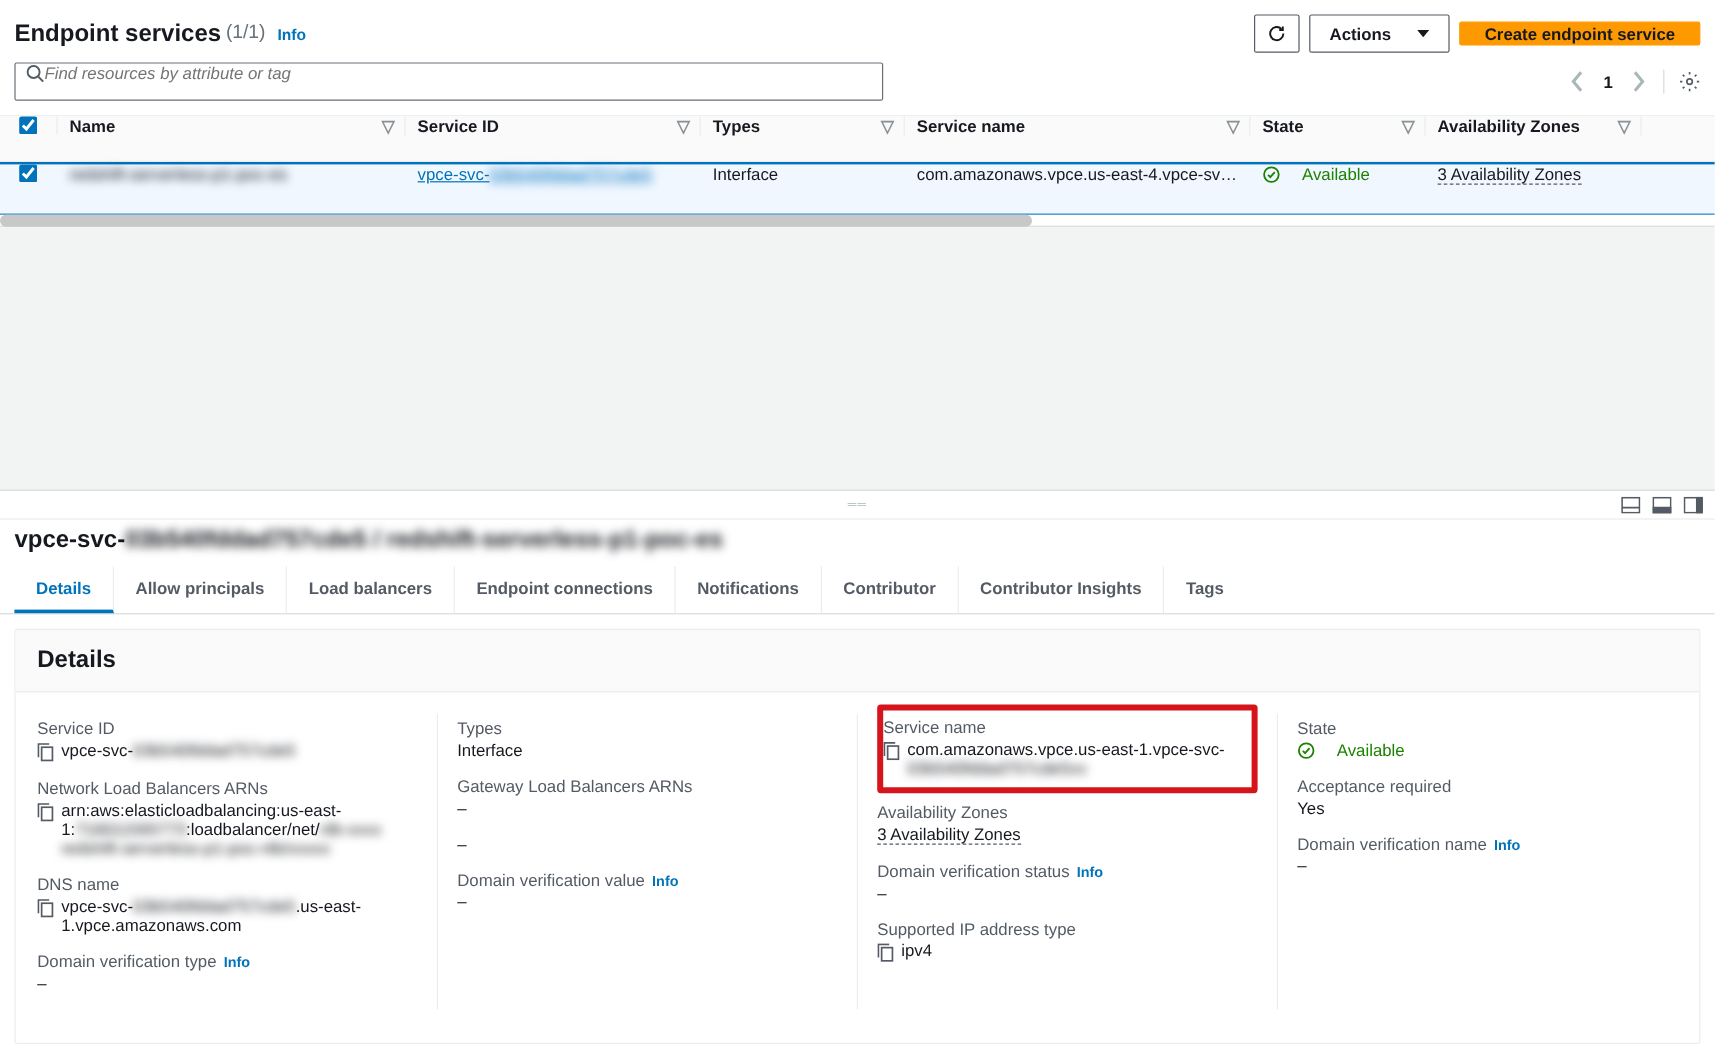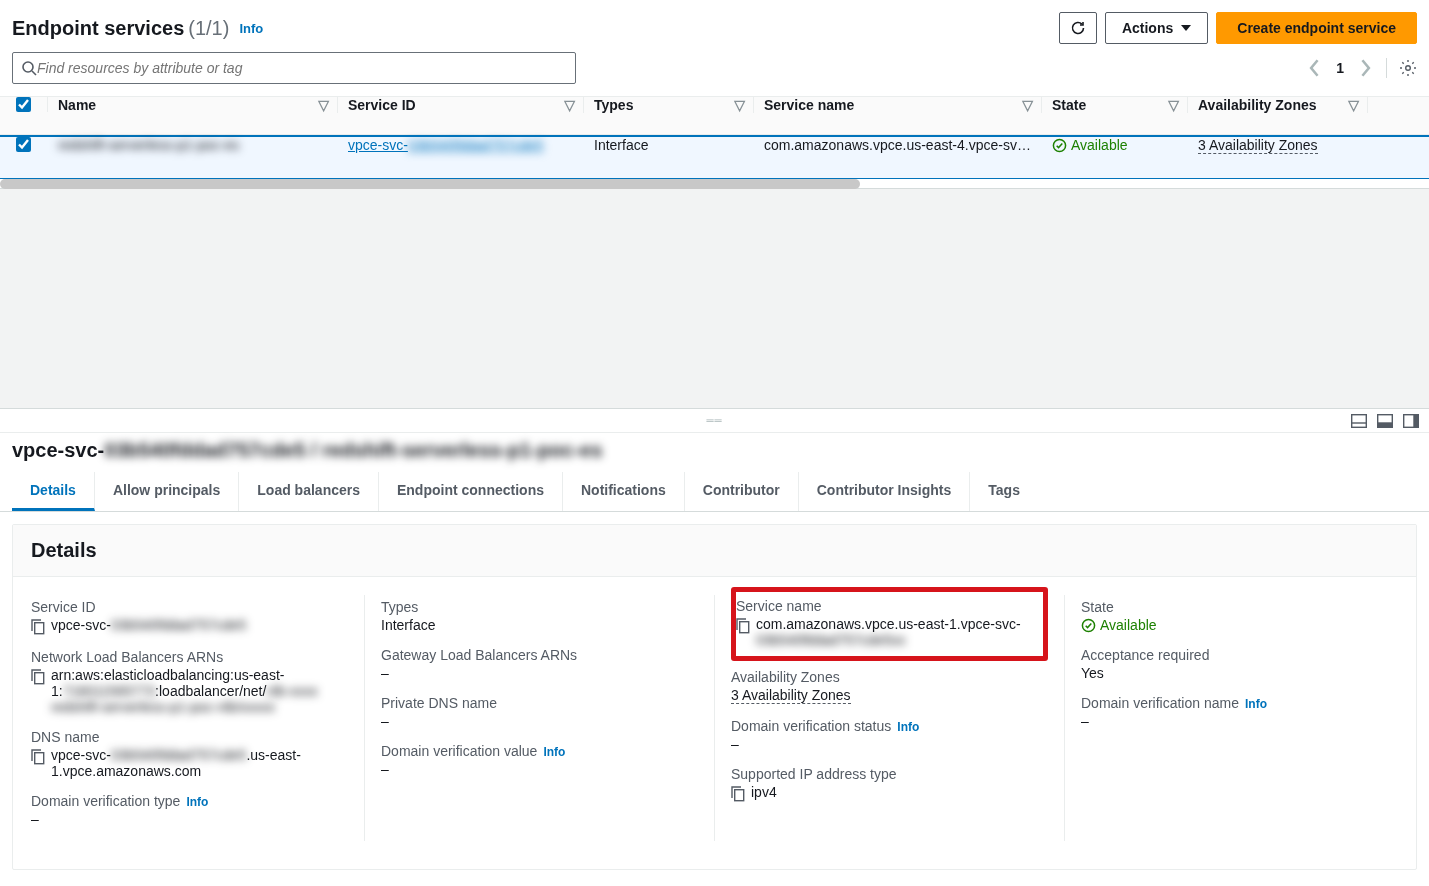--- a/index.html
+++ b/index.html
@@ -1,28 +1,28 @@
 <!DOCTYPE html>
 <html><head>
 <meta charset="utf-8">
 <style>
   * { box-sizing: border-box; margin: 0; padding: 0; }
   body { font-family: "Amazon Ember", "Helvetica Neue", Arial, sans-serif; font-size: 14px; color: #16191f; background: #fff; }
   .container { width: 1429px; }
   
   .top-bar { display:flex; align-items:center; padding:12px 12px 8px 12px; }
   .top-bar .title { font-size:20px; font-weight:700; }
-  .top-bar .count { font-size:20px; color:#687078; font-weight:400; margin-left:4px; }
+  .top-bar .count { font-size:16px; color:#687078; font-weight:400; margin-left:4px; }
   .top-bar .info-link { color:#0073bb; font-size:13px; margin-left:10px; font-weight:700; }
   .top-bar .spacer { flex:1; }
   .icon-btn { width:38px; height:32px; border:1px solid #545b64; border-radius:2px; background:#fff; display:flex; align-items:center; justify-content:center; cursor:pointer; margin-right:8px; }
-  .btn { height:32px; padding:0 16px; border:1px solid #545b64; border-radius:2px; background:#fff; color:#16191f; font-weight:700; font-size:14px; display:flex; align-items:center; gap:8px; cursor:pointer; margin-right:8px; }
-  .btn-primary { height:32px; padding:0 20px; border:1px solid #ff9900; border-radius:2px; background:#ff9900; color:#16191f; font-weight:700; font-size:14px; cursor:pointer; }
+  .btn { height:32px; padding:0 16px; border:1px solid #545b64; border-radius:2px; background:#fff; color:#16191f; font-weight:700; font-size:14px; display:flex; align-items:center; gap:22px; cursor:pointer; margin-right:8px; }
+  .btn-primary { height:20px; padding:0 20px; border:1px solid #ff9900; border-radius:2px; background:#ff9900; color:#16191f; font-weight:700; font-size:14px; cursor:pointer; }
   .search-row { padding:0 12px 12px 12px; display:flex; align-items:center; }
-  .search-box { display:flex; align-items:center; border:1px solid #687078; border-radius:2px; height:32px; width:564px; padding:0 8px; }
+  .search-box { display:flex; align-items:flex-start; border:1px solid #687078; border-radius:2px; height:32px; width:724px; padding:0 8px; }
   .search-box input { border:none; outline:none; flex:1; font-size:14px; font-style:italic; color:#687078; background:transparent; }
   .search-row .right { margin-left:auto; display:flex; align-items:center; gap:12px; color:#545b64; }
   .page-num { color:#16191f; font-weight:700; }
   .gear, .chev { width:18px; height:18px; }
   
   .tbl { border-top:1px solid #eaeded; }
   .thead, .trow { display:flex; align-items:flex-start; }
   .thead { background:#fafafa; border-bottom:1px solid #eaeded; font-weight:700; color:#16191f; height:38px; }
   .thead .cell, .trow .cell { display:flex; align-items:center; padding:0 10px; border-right:1px solid #eaeded; position:relative; }
   .thead .cell:last-child, .trow .cell:last-child { border-right:none; }
@@ -33,21 +33,21 @@
   .col-svcname{width:288px;}
   .col-state{width:146px;}
   .col-az{width:180px;}
   .col-last{flex:1;}
   .sort-ic{position:absolute; right:8px; color:#879196;}
   .trow { height:44px; border-bottom:1px solid #0073bb; border-top:2px solid #0073bb; background:#f0f7ff; }
   .trow .cell { border-right:1px solid transparent; }
   input[type=checkbox]{ width:15px;height:15px; accent-color:#0073bb;}
   .link { color:#0073bb; text-decoration:underline; cursor:pointer; }
   .blur { filter: blur(4px); user-select:none; }
-  .state-ok { color:#1d8102; display:flex; align-items:center; gap:4px; }
+  .state-ok { color:#1d8102; display:flex; align-items:center; gap:18px; }
   .dotted { border-bottom:1px dashed #545b64; }
   .trow-scroll { height:10px; background:#fff; border-bottom:1px solid #d5dbdb; position:relative;}
   .trow-scroll .thumb { position:absolute; left:0; top:0; height:10px; width:860px; background:#c8c8c8; border-radius:5px;}
   
   .gap { background:#f2f3f3; height:220px; border-bottom:1px solid #d5dbdb; }
   
   .splitter { height:24px; display:flex; align-items:center; justify-content:center; border-bottom:1px solid #eaeded; position:relative;}
   .splitter-delim{ color:#aab7b8; font-size:10px; letter-spacing:1px;}
   .splitter-icons{ position:absolute; right:10px; display:flex; gap:10px; color:#545b64;}
   
@@ -251,21 +251,20 @@
           </div>
       </div>
 
       <div class="dcol">
         <div class="lbl">Types</div>
         <div class="val">Interface</div>
         <div class="lbl">Gateway Load Balancers ARNs</div>
         <div class="val">
             <span class="dash">–</span>
           </div>
-        <div class="lbl">Private DNS name</div>
         <div class="val">
             <span class="dash">–</span>
           </div>
         <div class="lbl"><span>Domain verification value</span><span class="info-sm">Info</span></div>
         <div class="val">
             <span class="dash">–</span>
           </div>
       </div>
 
       <div class="dcol">

